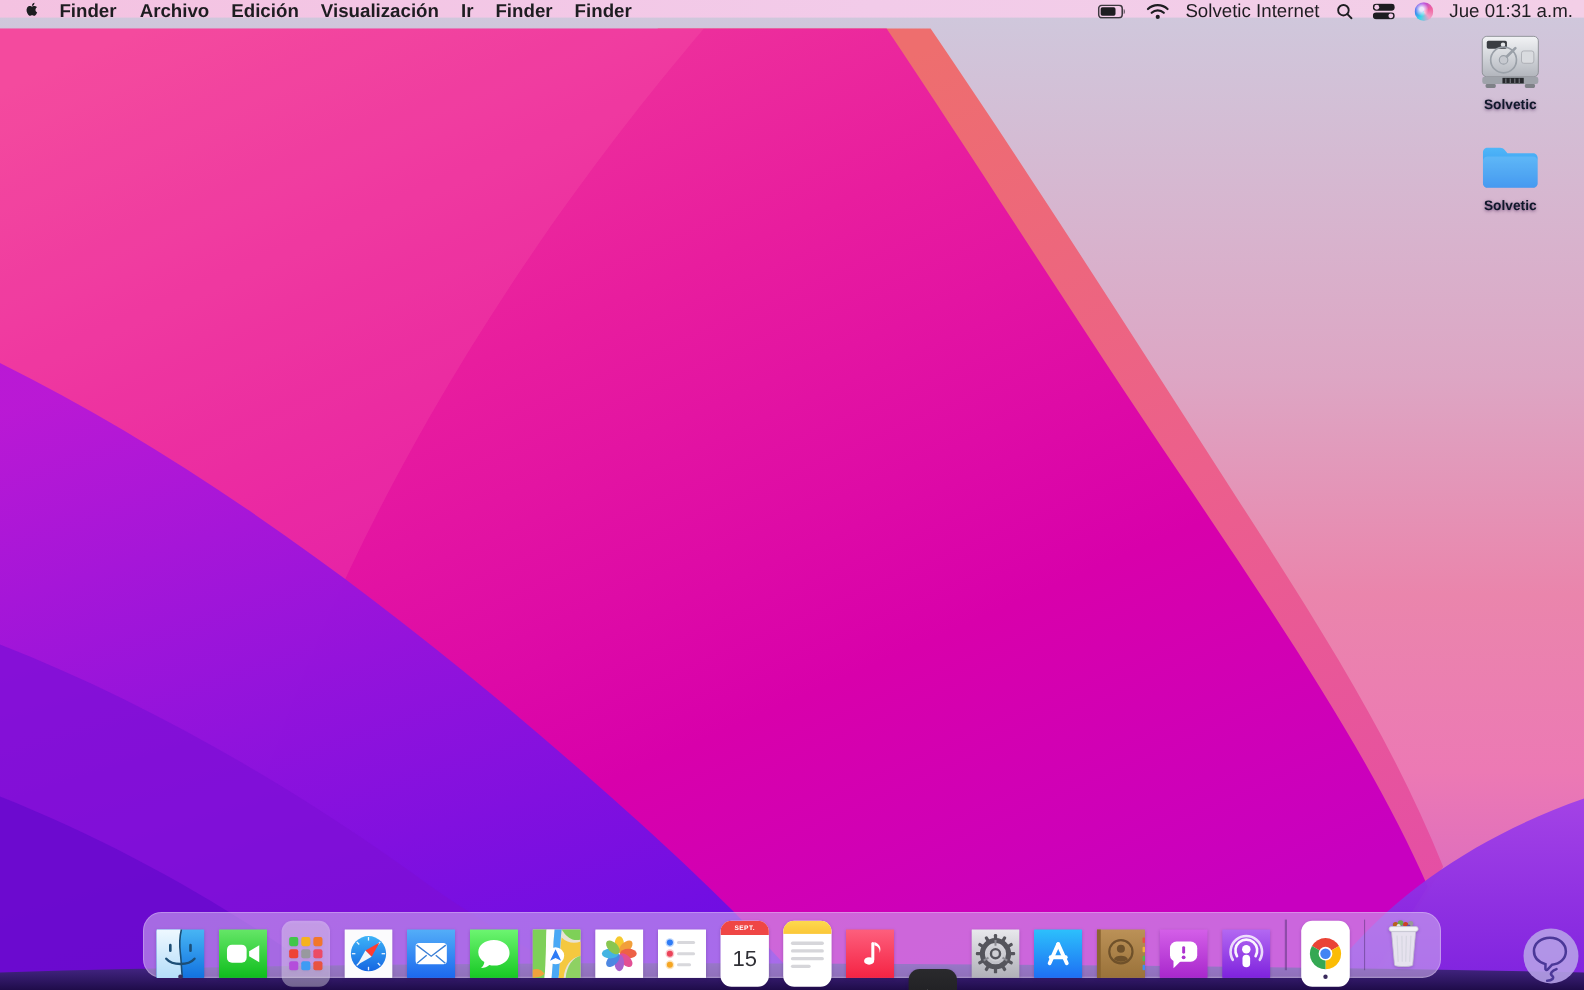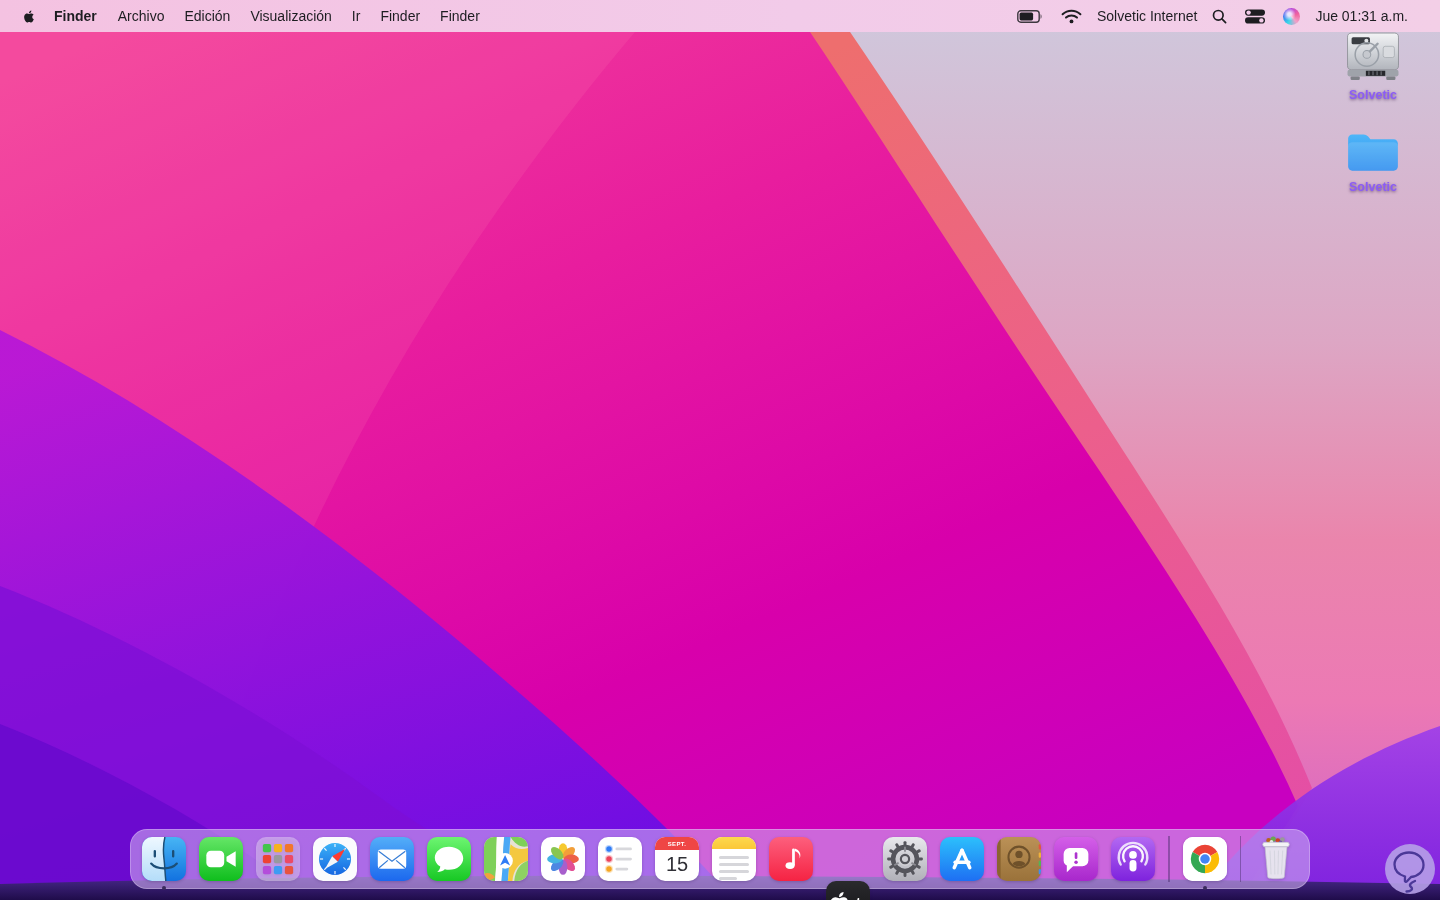--- a/index.html
+++ b/index.html
@@ -5,53 +5,53 @@
   html,body{margin:0;padding:0;}
   body{
     width:1440px;height:900px;overflow:hidden;position:relative;
     font-family:"Liberation Sans","DejaVu Sans",sans-serif;
     -webkit-font-smoothing:antialiased;
   }
   
   .wallpaper{position:absolute;inset:0;z-index:0;}
   
   .menu-bar{
-    position:absolute;top:0;left:0;right:0;height:32px;z-index:20;
-    display:flex;align-items:center;
+    position:absolute;top:0;left:0;right:0;height:16px;z-index:20;
+    display:flex;align-items:flex-start;
     background:linear-gradient(90deg,#f4c2e1,var(--menu-bar-tint,#f2cbe9) 55%,#f3cfe7);
-    color:#1d1d21;font-size:14px;
+    color:#1d1d21;font-size:17px;
   }
   .apple-logo{margin:0 2px 0 18px;display:flex;align-items:center;padding:0 4px;}
-  .menu-item{padding:0 10px;white-space:nowrap;}
+  .menu-item{padding:0 10px;white-space:nowrap;font-weight:bold;}
   .menu-item.bold{font-weight:bold;padding:0 11px;}
-  .status-area{margin-left:auto;display:flex;align-items:center;gap:12px;padding-right:32px;}
+  .status-area{margin-left:auto;display:flex;align-items:center;gap:12px;padding-right:10px;}
   .status-icon{display:flex;align-items:center;justify-content:center;padding:0 3px;}
   .net-label,.clock{white-space:nowrap;}
   .siri-ball{width:17px;height:17px;border-radius:50%;
     background:
       radial-gradient(circle at 38% 38%, rgba(255,255,255,.85) 0 12%, rgba(255,255,255,0) 42%),
       conic-gradient(from 210deg,#39d8e8,#3f6cf0,#b44be0,#f0609e,#f2a0c8,#39d8e8);
   }
   
   .desk-icons{position:absolute;top:30px;right:19px;width:96px;z-index:10;
     display:flex;flex-direction:column;align-items:center;}
   .desk-icon{display:flex;flex-direction:column;align-items:center;cursor:default;}
   .desk-icon + .desk-icon{margin-top:27px;}
-  .desk-label{margin-top:5px;color:#8b5cf6;font-size:12.5px;font-weight:bold;
+  .desk-label{margin-top:5px;color:#0f172a;font-size:12.5px;font-weight:bold;
     text-shadow:0 1px 3px rgba(40,0,60,.55);}
   
   .dock{
     position:absolute;bottom:11px;left:50%;transform:translateX(-50%);z-index:20;
     height:58px;display:flex;align-items:center;gap:13px;padding:0 11px;
     background:var(--dock-tint,rgba(205,170,240,.6));
     border:1px solid rgba(255,255,255,.25);
     border-radius:17px;
   }
   .dock-item{position:relative;width:44px;height:44px;flex:0 0 auto;}
-  .dock-item .app{width:44px;height:44px;border-radius:10px;overflow:hidden;position:relative;
+  .dock-item .app{width:44px;height:60px;border-radius:10px;overflow:hidden;position:relative;
     filter:drop-shadow(0 1px 1.5px rgba(40,10,70,.25));}
   .dock-item svg{display:block;width:100%;height:100%;}
   .dock-item.running::after{content:'';position:absolute;left:50%;bottom:-9px;
     transform:translateX(-50%);width:4px;height:4px;border-radius:50%;background:#3a2b5c;}
   .dock-divider{width:1.5px;height:46px;background:rgba(70,45,105,.45);flex:0 0 auto;}
   .app-trash{filter:drop-shadow(0 1px 1.5px rgba(40,10,70,.25));width:44px;height:48px;margin-top:-4px;}
   
   .app-launchpad{background:rgba(255,255,255,.36);}
   
   .app-calendar{background:#fff;display:flex;flex-direction:column;}

